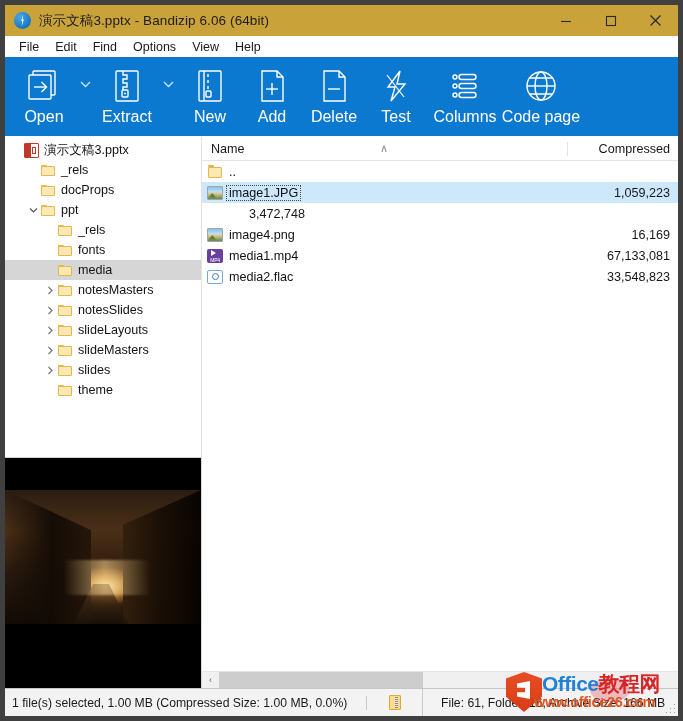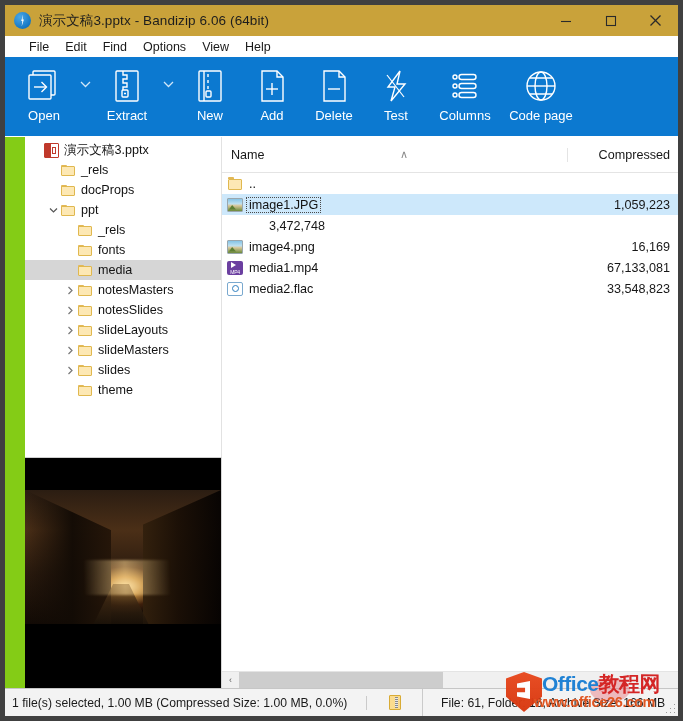--- a/index.html
+++ b/index.html
@@ -72,21 +72,21 @@
     color: #2a2a2a;
   }
   .win-btn svg { display: block; }
 
   
   .menubar {
     height: 21px;
     background: #ffffff;
     display: flex;
     align-items: center;
-    padding-left: 16px;
+    padding-left: 6px;
     box-sizing: border-box;
   }
   .menu-item {
     font-size: 12.5px;
     color: #1a1a1a;
     padding: 1px 8px;
     white-space: nowrap;
   }
 
   
@@ -110,21 +110,21 @@
     box-sizing: border-box;
   }
   .tb-ico {
     height: 43px;
     display: flex;
     align-items: center;
     justify-content: center;
   }
   .tb-ico svg { display: block; }
   .tb-label {
-    font-size: 13px;
+    font-size: 16px;
     color: #ffffff;
     margin-top: 1px;
     white-space: nowrap;
   }
   .tb-wide { width: 76px; }
   .tb-caret {
     width: 21px;
     height: 74px;
     display: flex;
     align-items: flex-start;
@@ -135,21 +135,20 @@
 
   
   .body-area {
     position: absolute;
     left: 0;
     top: 132px;
     right: 0;
     bottom: 28px;
     display: flex;
     background: #84cc16;
-    padding-left: 20px;
   }
   .left-pane {
     width: 197px;
     flex: none;
     display: flex;
     flex-direction: column;
     background: #ffffff;
     box-sizing: border-box;
   }
   .tree {
@@ -286,21 +285,21 @@
   
   .right-pane {
     flex: 1;
     display: flex;
     flex-direction: column;
     min-width: 0;
     background: #ffffff;
     box-sizing: border-box;
   }
   .list-head {
-    height: 36px;
+    height: 24px;
     display: flex;
     align-items: center;
     background: #ffffff;
     border-bottom: 1px solid #e4e4e4;
     position: relative;
     flex: none;
     box-sizing: border-box;
   }
   .col-name {
     flex: 1;

